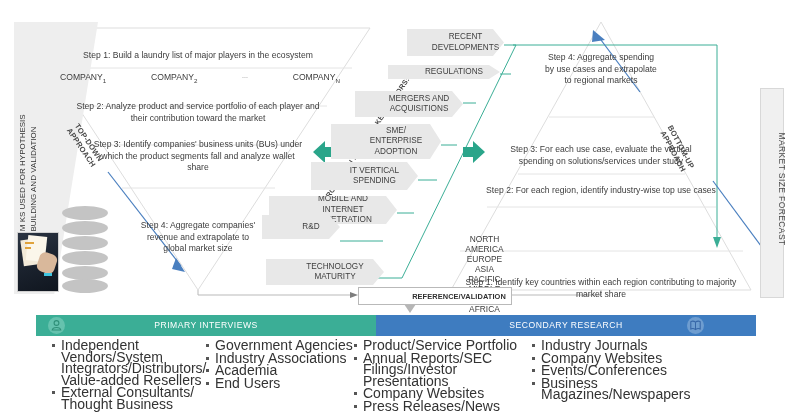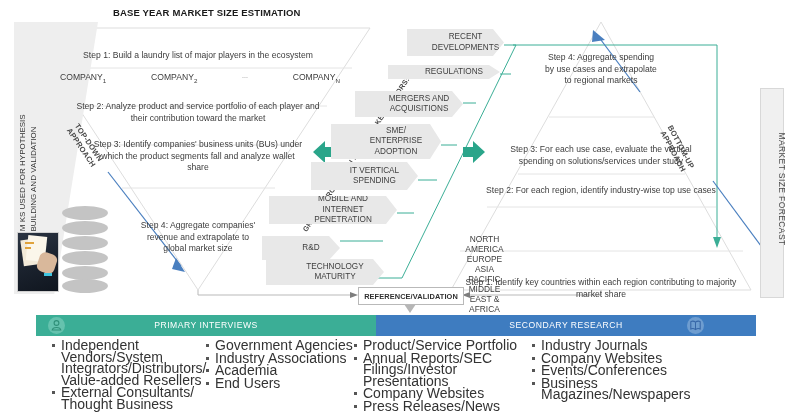--- a/index.html
+++ b/index.html
@@ -53,21 +53,21 @@
 
   
   .chev{position:absolute;background:#e8e8e8;color:#404040;font-size:8.2px;line-height:10.5px;
         display:flex;align-items:center;justify-content:center;text-align:center;
         clip-path:polygon(0 0, calc(100% - 11px) 0, 100% 50%, calc(100% - 11px) 100%, 0 100%);
         padding-right:8px;box-sizing:border-box;padding-left:28px;}
 
   
   #refbox{left:358px;top:287px;width:104px;height:16px;border:1px solid #b9b9b9;background:#fff;
           font-size:7.4px;font-weight:bold;letter-spacing:.1px;color:#2f2f2f;
-          display:flex;align-items:center;justify-content:center;}
+          display:flex;align-items:center;justify-content:center;padding-left:48px;}
 
   
   #barPrim{left:36px;top:315px;width:340px;height:21px;background:#3bae96;}
   #barSec{left:376px;top:315px;width:380px;height:21px;background:#3e7cc0;}
   .barlbl{position:absolute;top:0;height:21px;line-height:21px;color:#fff;font-size:8.6px;letter-spacing:.5px;text-align:center;}
   .barIcon{position:absolute;top:2px;width:17px;height:17px;border-radius:50%;}
   #icPrim{left:12px;background:#65c2ae;}
   #icSec{left:311px;background:#6e9dd0;}
 
   .cols{position:absolute;top:340px;display:flex;font-size:14px;line-height:11.5px;color:#333;}
@@ -124,21 +124,20 @@
     <line x1="198" y1="295" x2="350" y2="295" stroke="#b9b9b9"></line>
     <polygon points="350,292 358,295 350,298" fill="#7d7d7d"></polygon>
     <line x1="470" y1="295" x2="601" y2="295" stroke="#b9b9b9"></line>
     <polygon points="470,292 462,295 470,298" fill="#7d7d7d"></polygon>
     <line x1="198" y1="290" x2="198" y2="295" stroke="#b9b9b9"></line>
     <line x1="601" y1="290" x2="601" y2="295" stroke="#b9b9b9"></line>
 
     <polygon points="404,304 416,304 410,313" fill="#b6b6b6"></polygon>
   </svg>
 
-  <div class="abs nosel" id="title">BASE YEAR MARKET SIZE ESTIMATION</div>
 
   <div class="abs" id="leftpanel"></div>
   <div class="abs" id="leftcap">MNM KS USED FOR HYPOTHESIS BUILDING AND VALIDATION</div>
 
   <div class="abs" id="photo">
     <span class="pg"></span>
       <span class="pg2"></span>
     <span class="tl"></span>
       <span class="tl2"></span>
     <span class="hand"></span>
@@ -176,21 +175,21 @@
   </div>
 
   <div class="diag" style="left:261px;top:150px;width:190px;transform:rotate(-56deg);font-size:7.2px;">GROWTH PROJECTION BASED ON KEY FACTORS:</div>
 
   <div class="chev" style="left:407px;top:29px;width:97px;height:27px">RECENT DEVELOPMENTS</div>
   <div class="chev" style="left:388px;top:65px;width:112px;height:14px">REGULATIONS</div>
   <div class="chev" style="left:355px;top:91px;width:108px;height:26px">MERGERS AND ACQUISITIONS</div>
   <div class="chev" style="left:331px;top:124px;width:110px;height:35px">SME/ ENTERPRISE ADOPTION</div>
   <div class="chev" style="left:311px;top:162px;width:107px;height:28px">IT VERTICAL SPENDING</div>
   <div class="chev" style="left:269px;top:196px;width:128px;height:28px">MOBILE AND INTERNET PENETRATION</div>
-  <div class="chev" style="left:262px;top:236px;width:78px;height:24px">R&amp;D</div>
+  <div class="chev" style="left:262px;top:215px;width:78px;height:24px">R&amp;D</div>
   <div class="chev" style="left:266px;top:259px;width:118px;height:26px">TECHNOLOGY MATURITY</div>
 
   <div class="abs" id="butri">
     <div class="burow" style="top:30px;left:94px;right:94px">Step 4: Aggregate spending by use cases and extrapolate to regional markets</div>
     <div class="burow" style="top:122px;left:42px;right:42px">Step 3: For each use case, evaluate the vertical spending on solutions/services under study</div>
     <div class="burow" style="top:163px;left:22px;right:22px">Step 2: For each region, identify industry-wise top use cases</div>
 
     <div class="regions">
       <span>NORTH AMERICA</span>
       <span>EUROPE</span>

